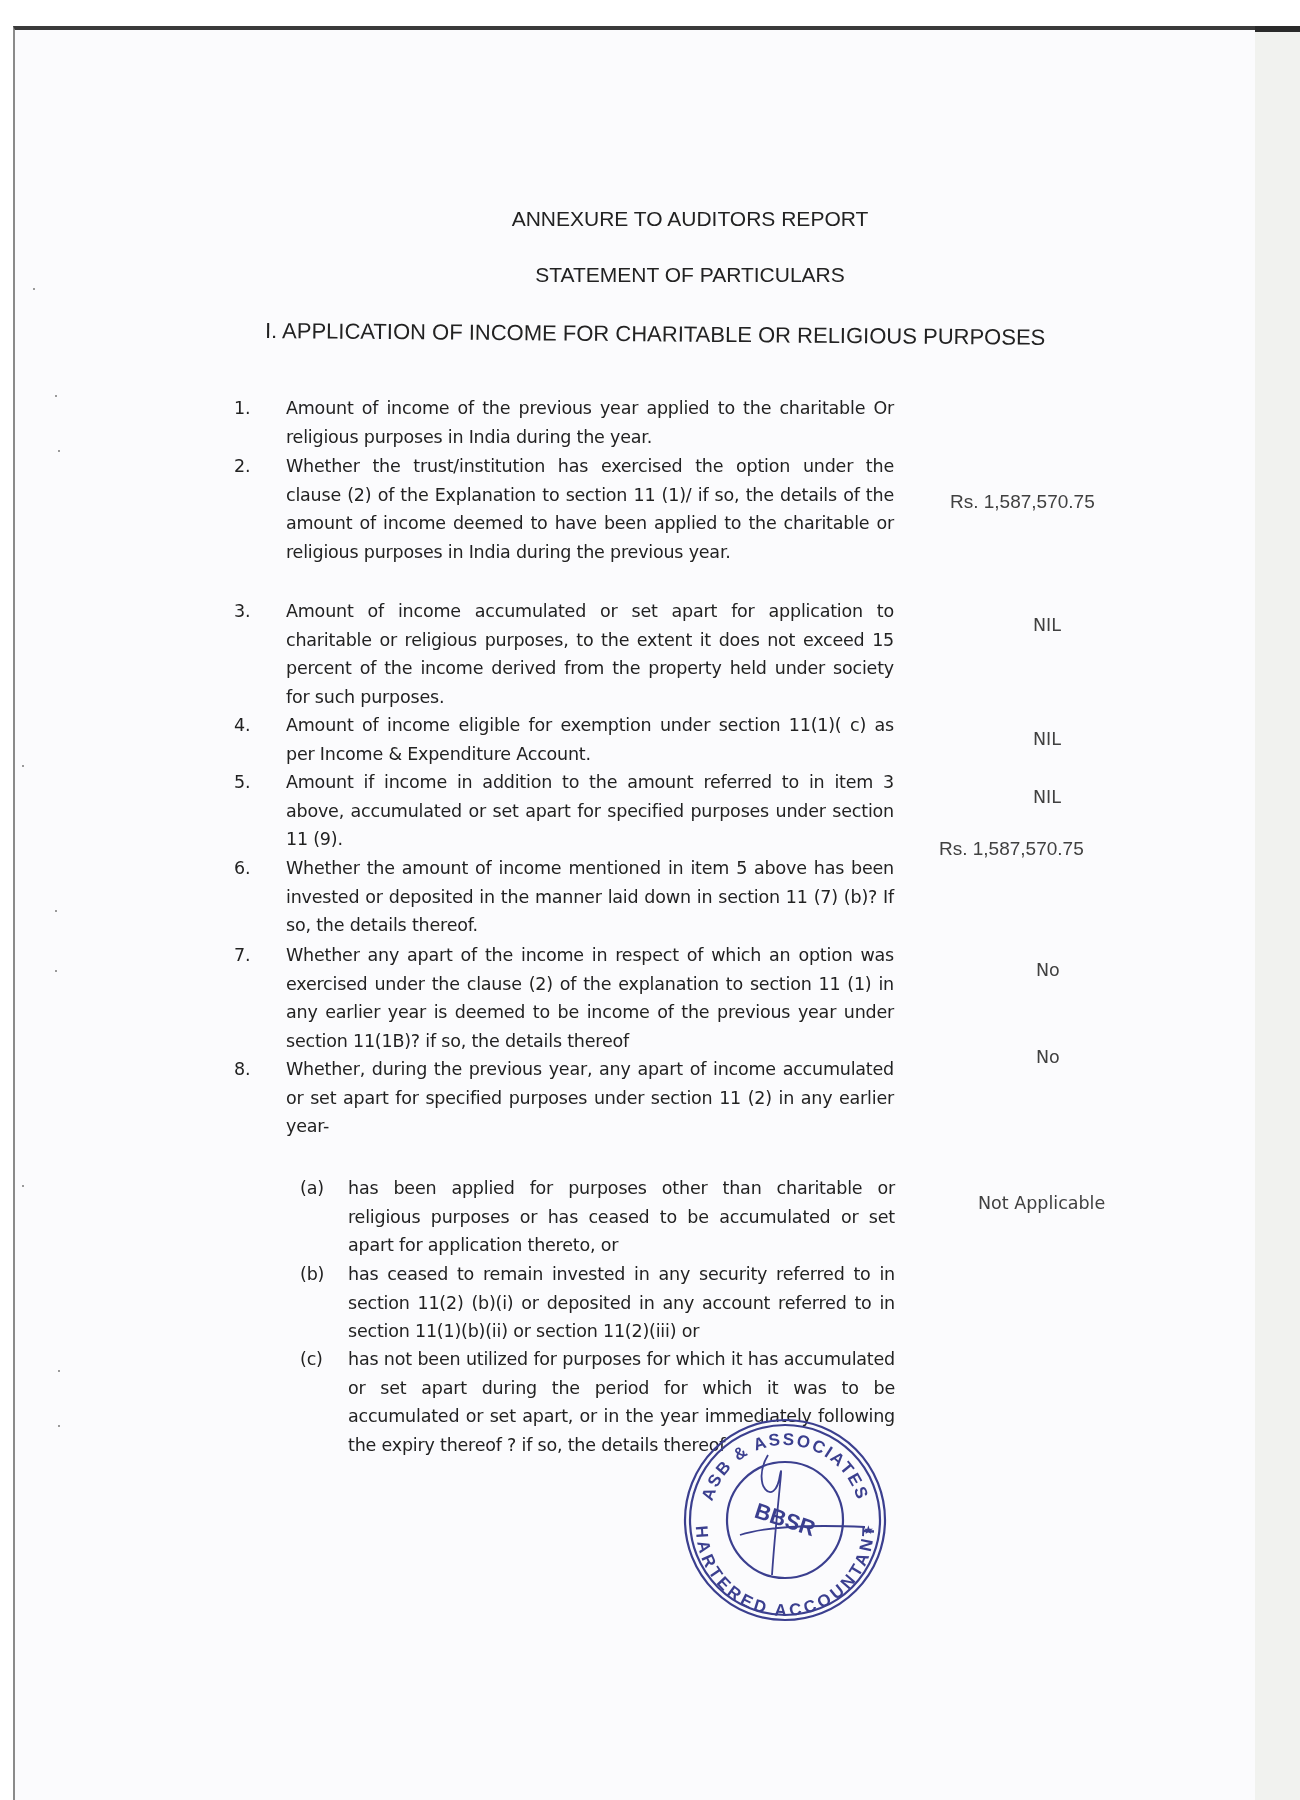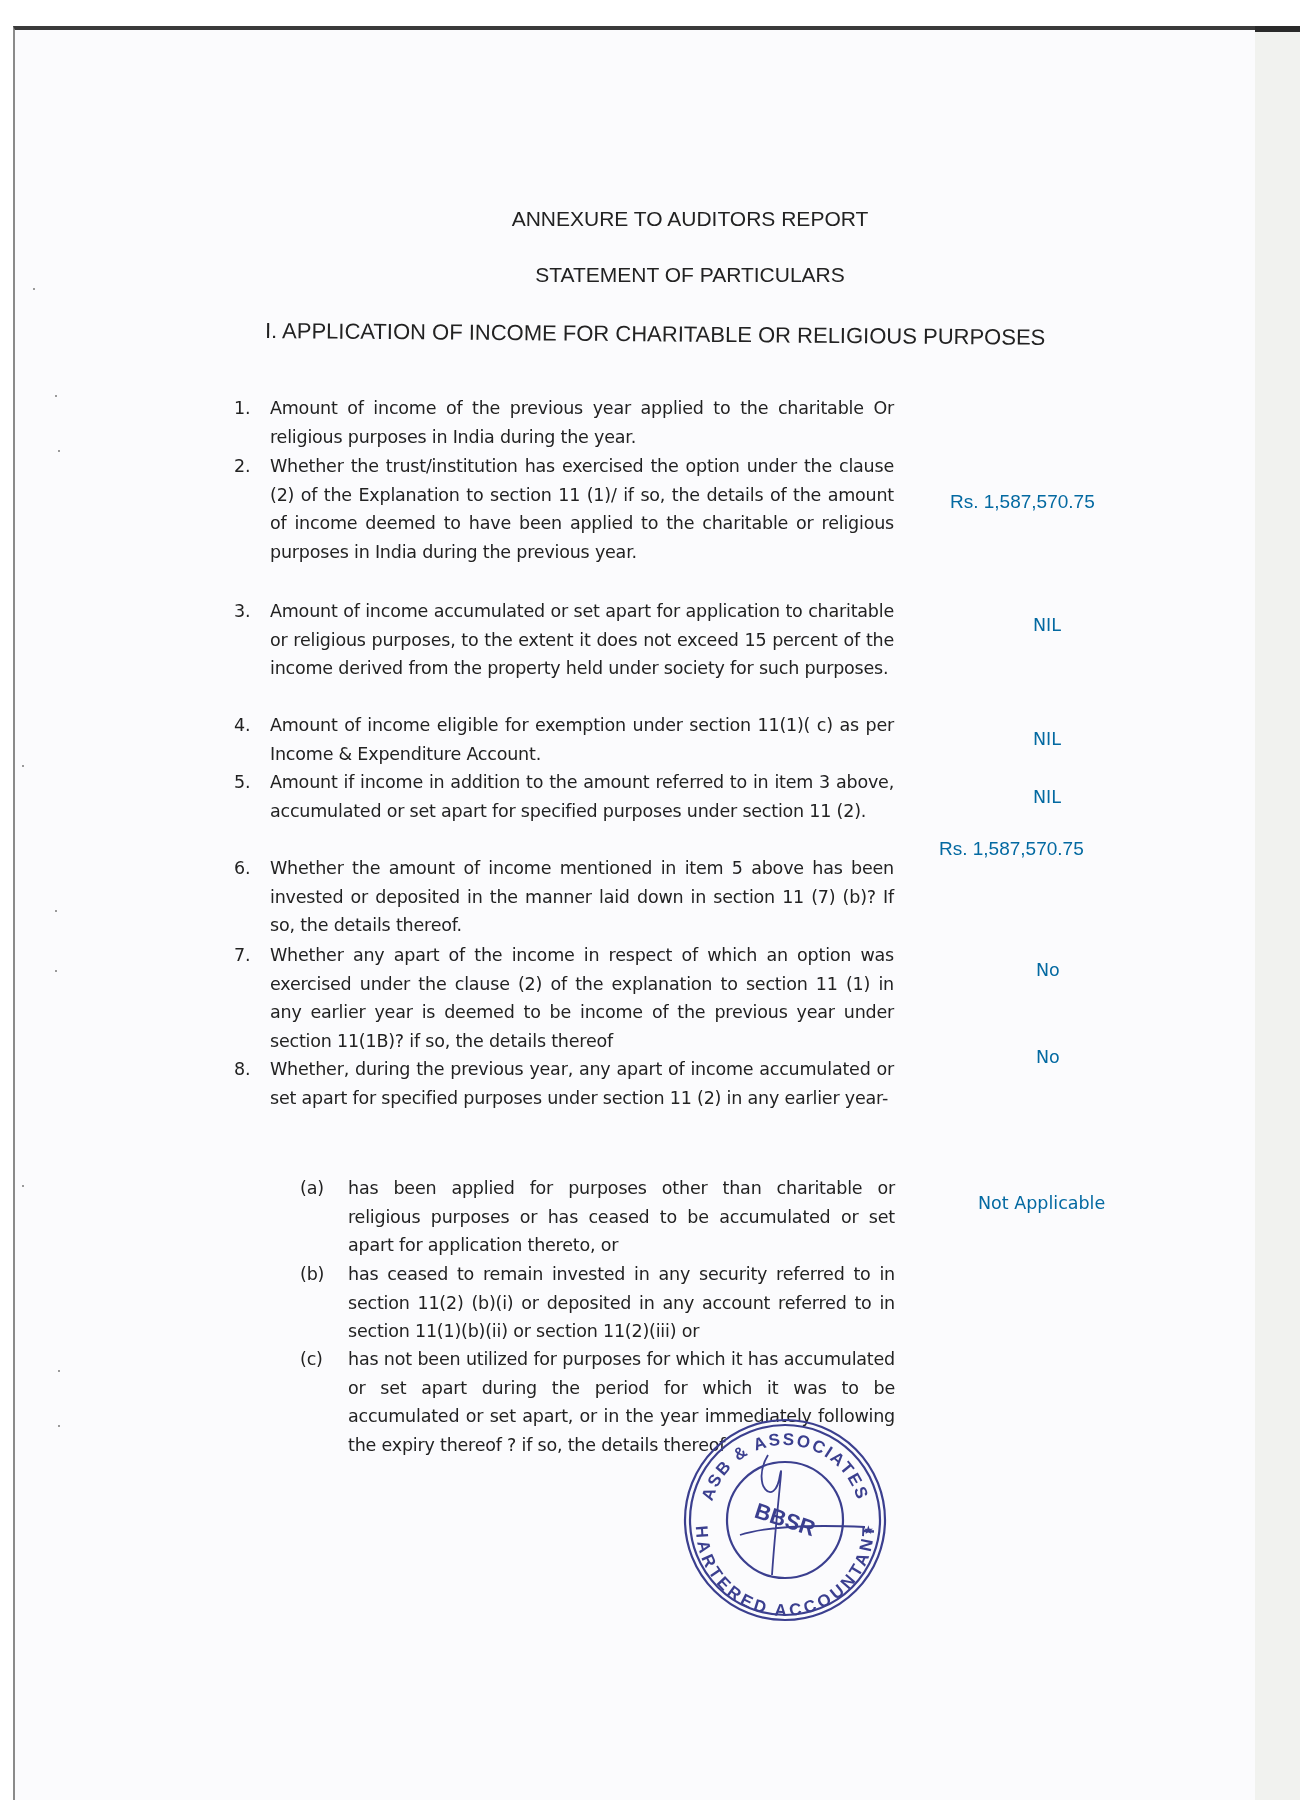--- a/index.html
+++ b/index.html
@@ -22,26 +22,26 @@
     font-family: "Liberation Sans", sans-serif; color: #222;
   }
   .h1 { top: 207px; font-size: 21px; left: 40px; }
   .h2 { top: 263px; font-size: 21px; left: 40px; }
   .body-text {
     font-family: "DejaVu Sans", sans-serif; color: #222;
     font-size: 17.5px; letter-spacing: -0.2px;
   }
   .item { position: absolute; left: 234px; width: 660px; line-height: 28.5px; }
   .item .num { position: absolute; left: 0; top: 0; width: 30px; }
-  .item .txt { margin-left: 36px; text-align: justify; text-align-last: left; }
+  .item .txt { margin-left: 52px; text-align: justify; text-align-last: left; }
   .sub { position: absolute; left: 300px; width: 595px; line-height: 28.5px; }
   .sub .num { position: absolute; left: 0; top: 0; }
   .sub .txt { margin-left: 48px; text-align: justify; text-align-last: left; }
   .val {
-    position: absolute; color: #0369a1; white-space: nowrap;
+    position: absolute; color: #404040; white-space: nowrap;
   }
   .val.sans { font-family: "Liberation Sans", sans-serif; font-size: 19px; }
   .val.comic { font-family: "DejaVu Sans", sans-serif; font-size: 17.5px; margin-top: 7px; }
   .stamp { position: absolute; left: 680px; top: 1415px; width: 210px; height: 210px; }
   .specks span { position: absolute; width: 2px; height: 2px; background: #9a9a9a; }
 </style>
 </head>
 <body>
 
 <div class="page"></div>
@@ -62,21 +62,21 @@
 <div class="item body-text" style="top:597px;">
   <span class="num">3.</span>
   <div class="txt">Amount of income accumulated or set apart for application to charitable or religious purposes, to the extent it does not exceed 15 percent of the income derived from the property held under society for such purposes.</div>
 </div>
 <div class="item body-text" style="top:711px;">
   <span class="num">4.</span>
   <div class="txt">Amount of income eligible for exemption under section 11(1)( c) as per Income &amp; Expenditure Account.</div>
 </div>
 <div class="item body-text" style="top:768px;">
   <span class="num">5.</span>
-  <div class="txt">Amount if income in addition to the amount referred to in item 3 above, accumulated or set apart for specified purposes under section 11 (2).</div>
+  <div class="txt">Amount if income in addition to the amount referred to in item 3 above, accumulated or set apart for specified purposes under section 11 (9).</div>
 </div>
 <div class="item body-text" style="top:854px;">
   <span class="num">6.</span>
   <div class="txt">Whether the amount of income mentioned in item 5 above has been invested or deposited in the manner laid down in section 11 (7) (b)? If so, the details thereof.</div>
 </div>
 <div class="item body-text" style="top:941px;">
   <span class="num">7.</span>
   <div class="txt">Whether any apart of the income in respect of which an option was exercised under the clause (2) of the explanation to section 11 (1) in any earlier year is deemed to be income of the previous year under section 11(1B)? if so, the details thereof</div>
 </div>
 <div class="item body-text" style="top:1055px;">

